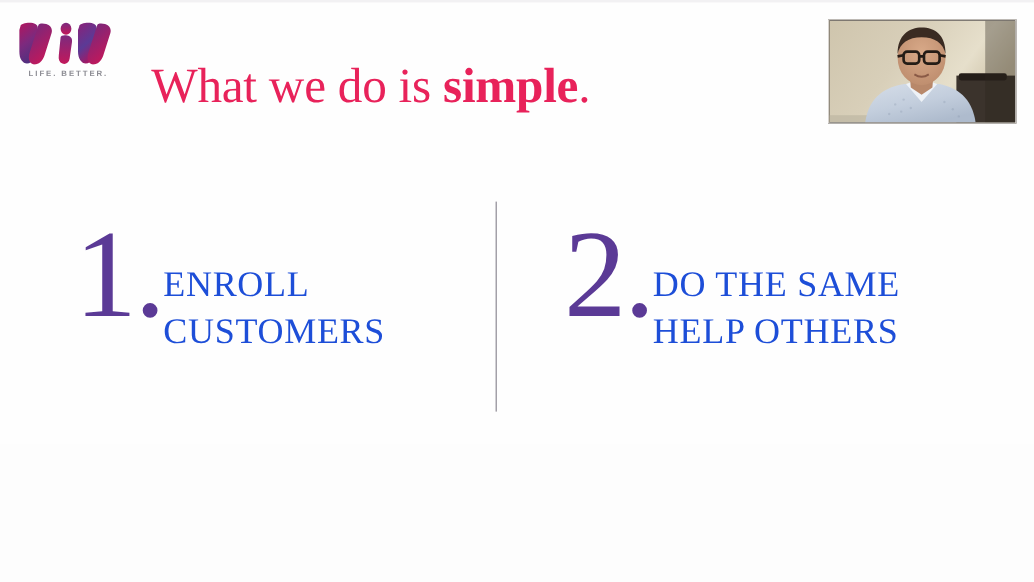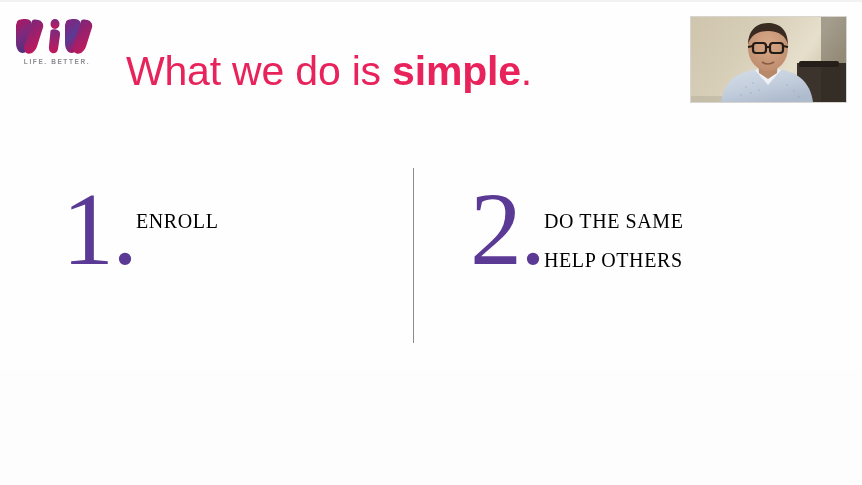--- a/index.html
+++ b/index.html
@@ -57,21 +57,21 @@
     color: #8c8c93;
     text-align: center;
     width: 82px;
   }
 
   
   .slide-title {
     position: absolute;
     left: 126px;
     top: 18px;
-    font-family: Liberation Sans, sans-serif;
+    font-family: Liberation Serif, serif;
     font-size: 41px;
     line-height: 52px;
     color: #e8225a;
     font-weight: 400;
     white-space: nowrap;
     letter-spacing: -0.2px;
   }
   .slide-title .strong {
     font-weight: 700;
   }
@@ -122,27 +122,28 @@
     line-height: 86px;
     color: #5b3a96;
     font-weight: 400;
     margin-top: -12px;
     letter-spacing: -2px;
     flex: 0 0 auto;
   }
 
   .step-text {
     font-family: "Liberation Serif", serif;
-    font-size: 20px;
+    font-size: 30px;
     line-height: 39px;
-    color: #000000;
+    color: #1d4ed8;
     letter-spacing: 0.6px;
     text-transform: uppercase;
     padding-top: 4px;
     white-space: nowrap;
+    margin-top: 16px;
   }
   .step-text .line { display: block; }
 
   
   .ghost-band {
     position: absolute;
     left: 0;
     top: 370px;
     width: 862px;
     height: 115px;
@@ -260,20 +261,21 @@
   </div>
 
   <div class="columns">
 
     <div class="divider"></div>
 
     <div class="step step-one">
       <div class="step-number">1.</div>
       <div class="step-text">
         <span class="line">ENROLL</span>
+        <span class="line">CUSTOMERS</span>
       </div>
     </div>
 
     <div class="step step-two">
       <div class="step-number">2.</div>
       <div class="step-text">
         <span class="line">DO THE SAME</span>
         <span class="line">HELP OTHERS</span>
       </div>
     </div>

